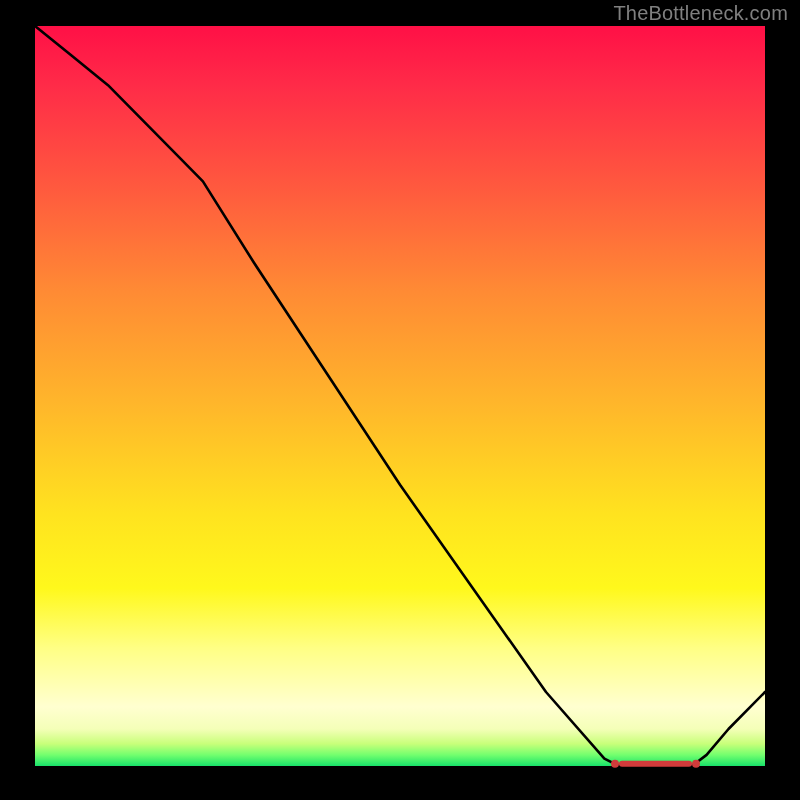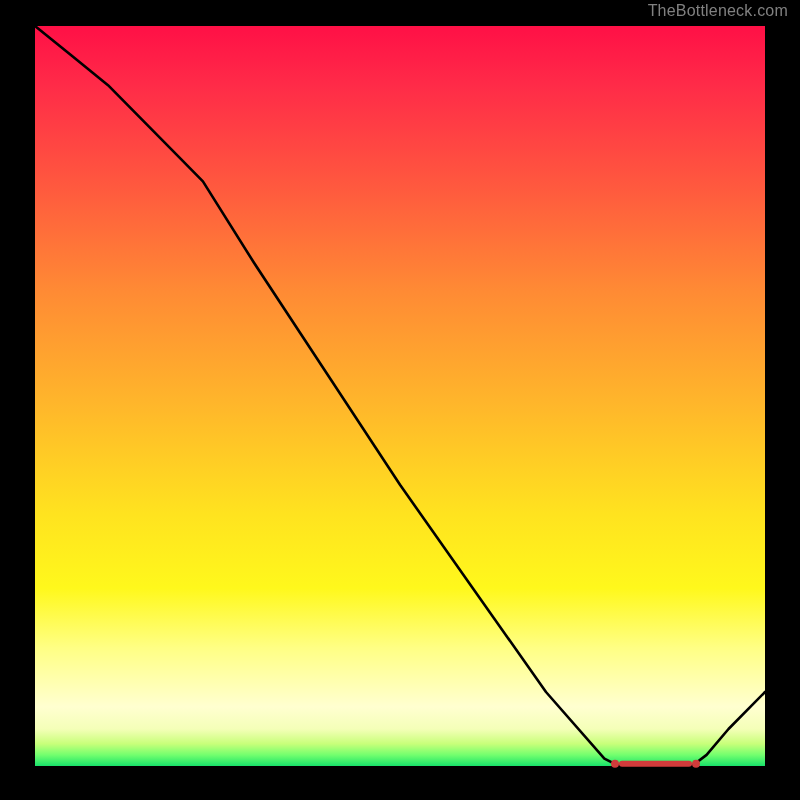--- a/index.html
+++ b/index.html
@@ -17,21 +17,21 @@
     top: 0;
     width: 800px;
     height: 800px;
     background: #000000;
   }
   .watermark {
     position: absolute;
     top: 2px;
     right: 12px;
     color: #808080;
-    font-size: 16px;
+    font-size: 20px;
     font-weight: 500;
     letter-spacing: 0.2px;
     user-select: none;
   }
   .plot-area {
     position: absolute;
     left: 35px;
     top: 26px;
     width: 730px;
     height: 740px;

